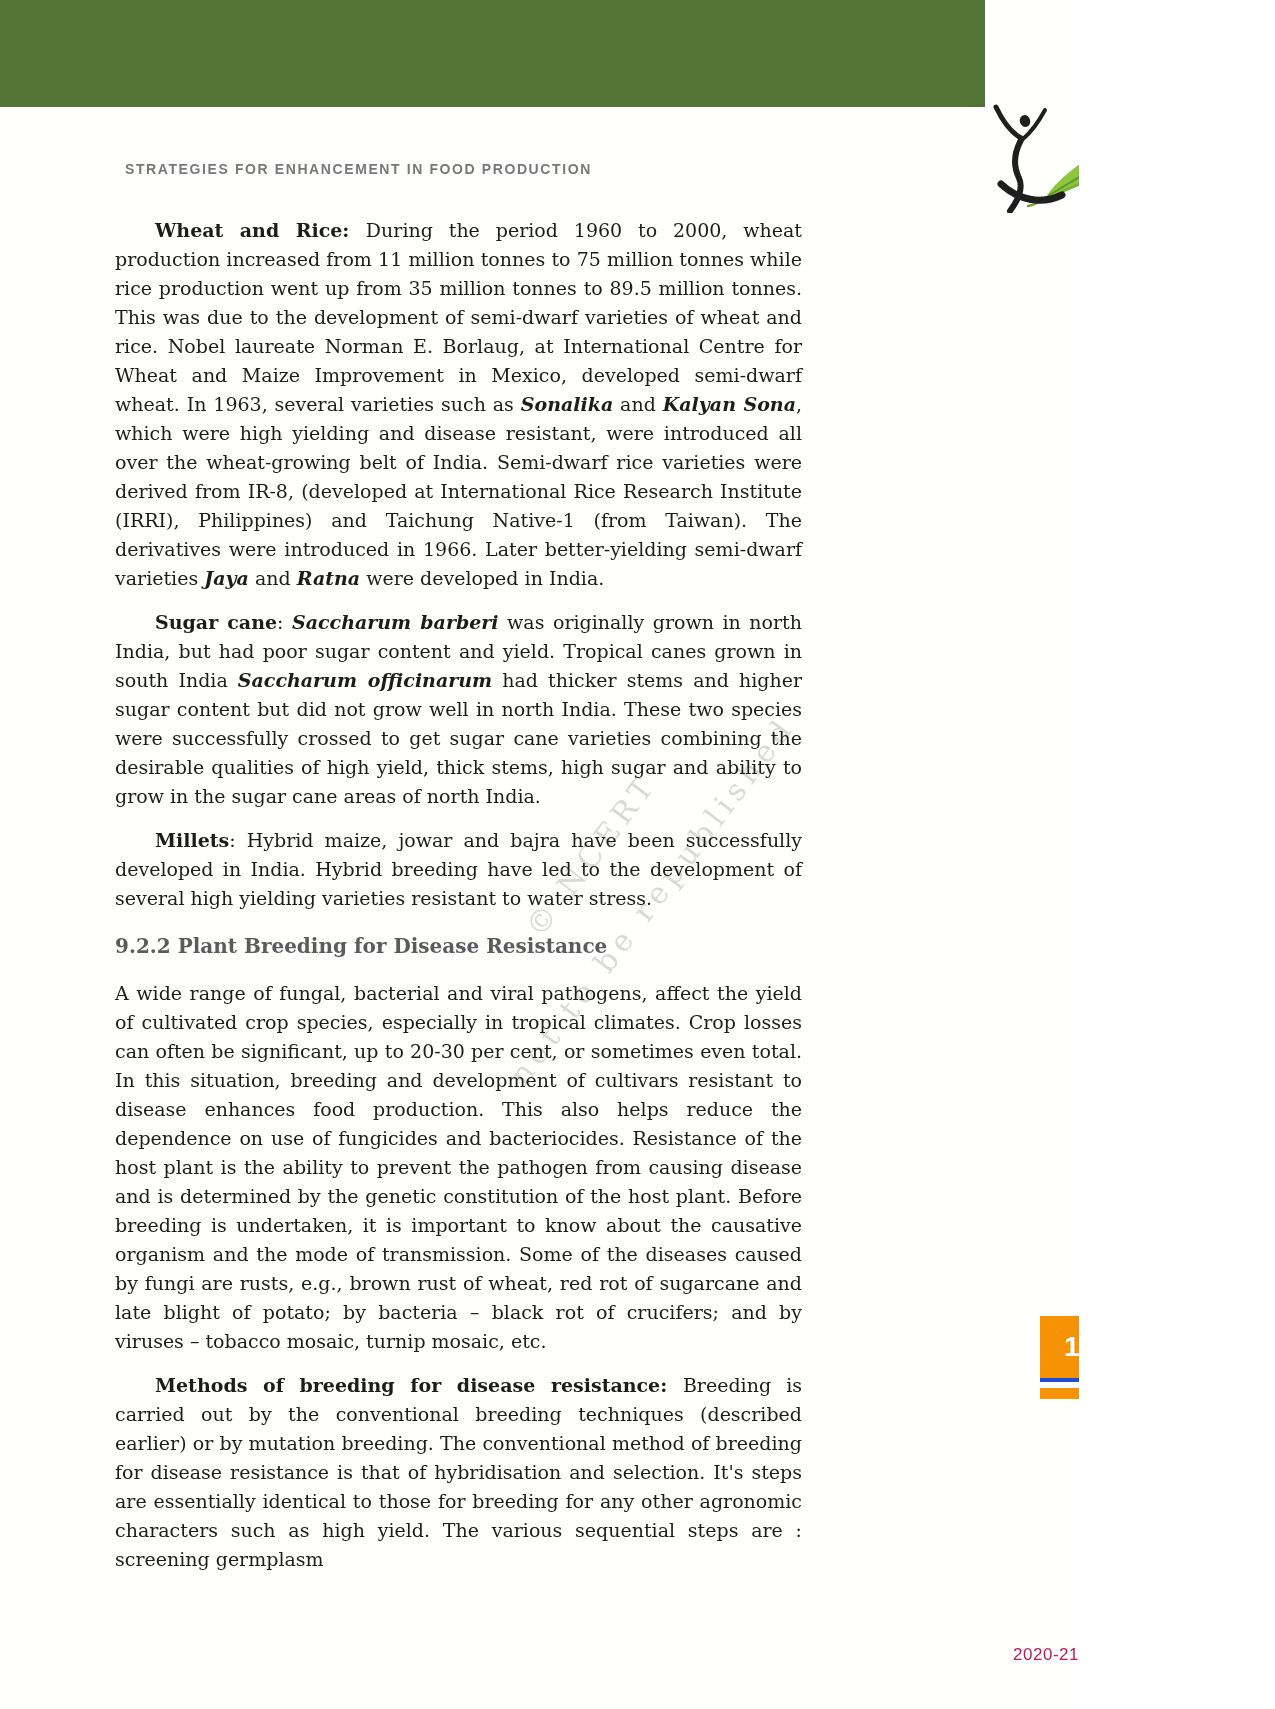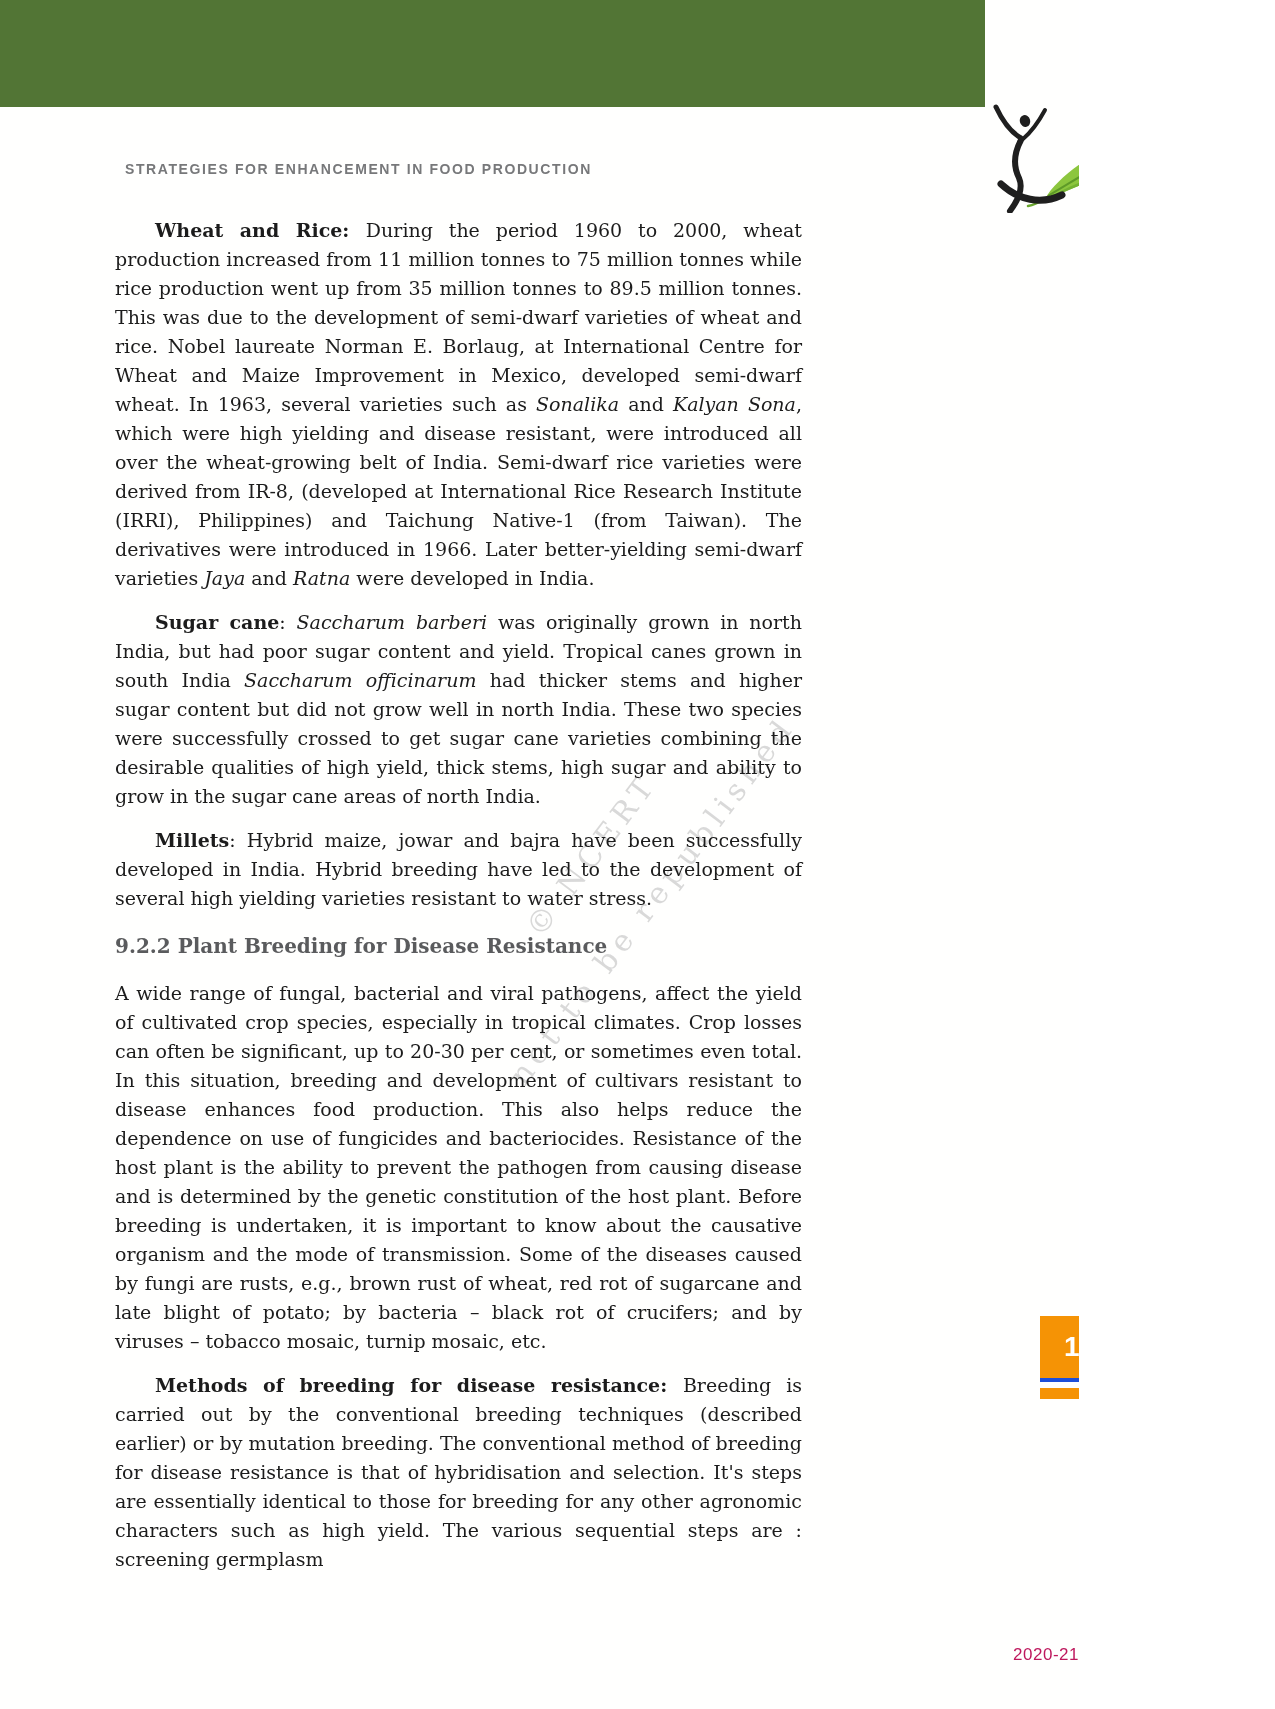--- a/index.html
+++ b/index.html
@@ -18,21 +18,21 @@
 
   
   .watermark{position:absolute;left:322px;top:802px;width:600px;z-index:1;text-align:center;
     transform:rotate(-53deg);font-family:"DejaVu Serif",serif;font-size:30px;letter-spacing:6px;
     line-height:76px;color:rgba(130,130,130,0.30);text-shadow:1px 1px 0 rgba(255,255,255,0.75);white-space:nowrap;}
 
   
   .text-col{position:absolute;left:115px;top:216px;width:687px;z-index:2;}
   .body-para{margin:0 0 15px 0;font-size:19px;line-height:29px;color:#1c1c1c;text-align:justify;}
   .body-para .b{font-weight:bold;margin-left:40px;}
-  .body-para .i{font-style:italic;}
+  .body-para .i{font-style:italic;font-weight:bold;}
   .section-heading{margin:18px 0 18px 0;font-size:20px;line-height:30px;font-weight:bold;
     color:var(--heading-gray);text-align:left;}
 
   
   .page-number-box{position:absolute;left:1040px;top:1316px;width:235px;height:66px;box-sizing:border-box;
     background:var(--pagebox-orange);border-bottom:4px solid #1d4ed8;padding-left:24px;
     font-family:"Liberation Sans",sans-serif;font-weight:bold;font-size:28px;line-height:62px;color:#ffffff;}
   .page-number-strip{position:absolute;left:1040px;top:1388px;width:235px;height:11px;background:var(--pagebox-orange);}
 
   .footer{position:absolute;left:0;right:0;top:1645px;text-align:right;

